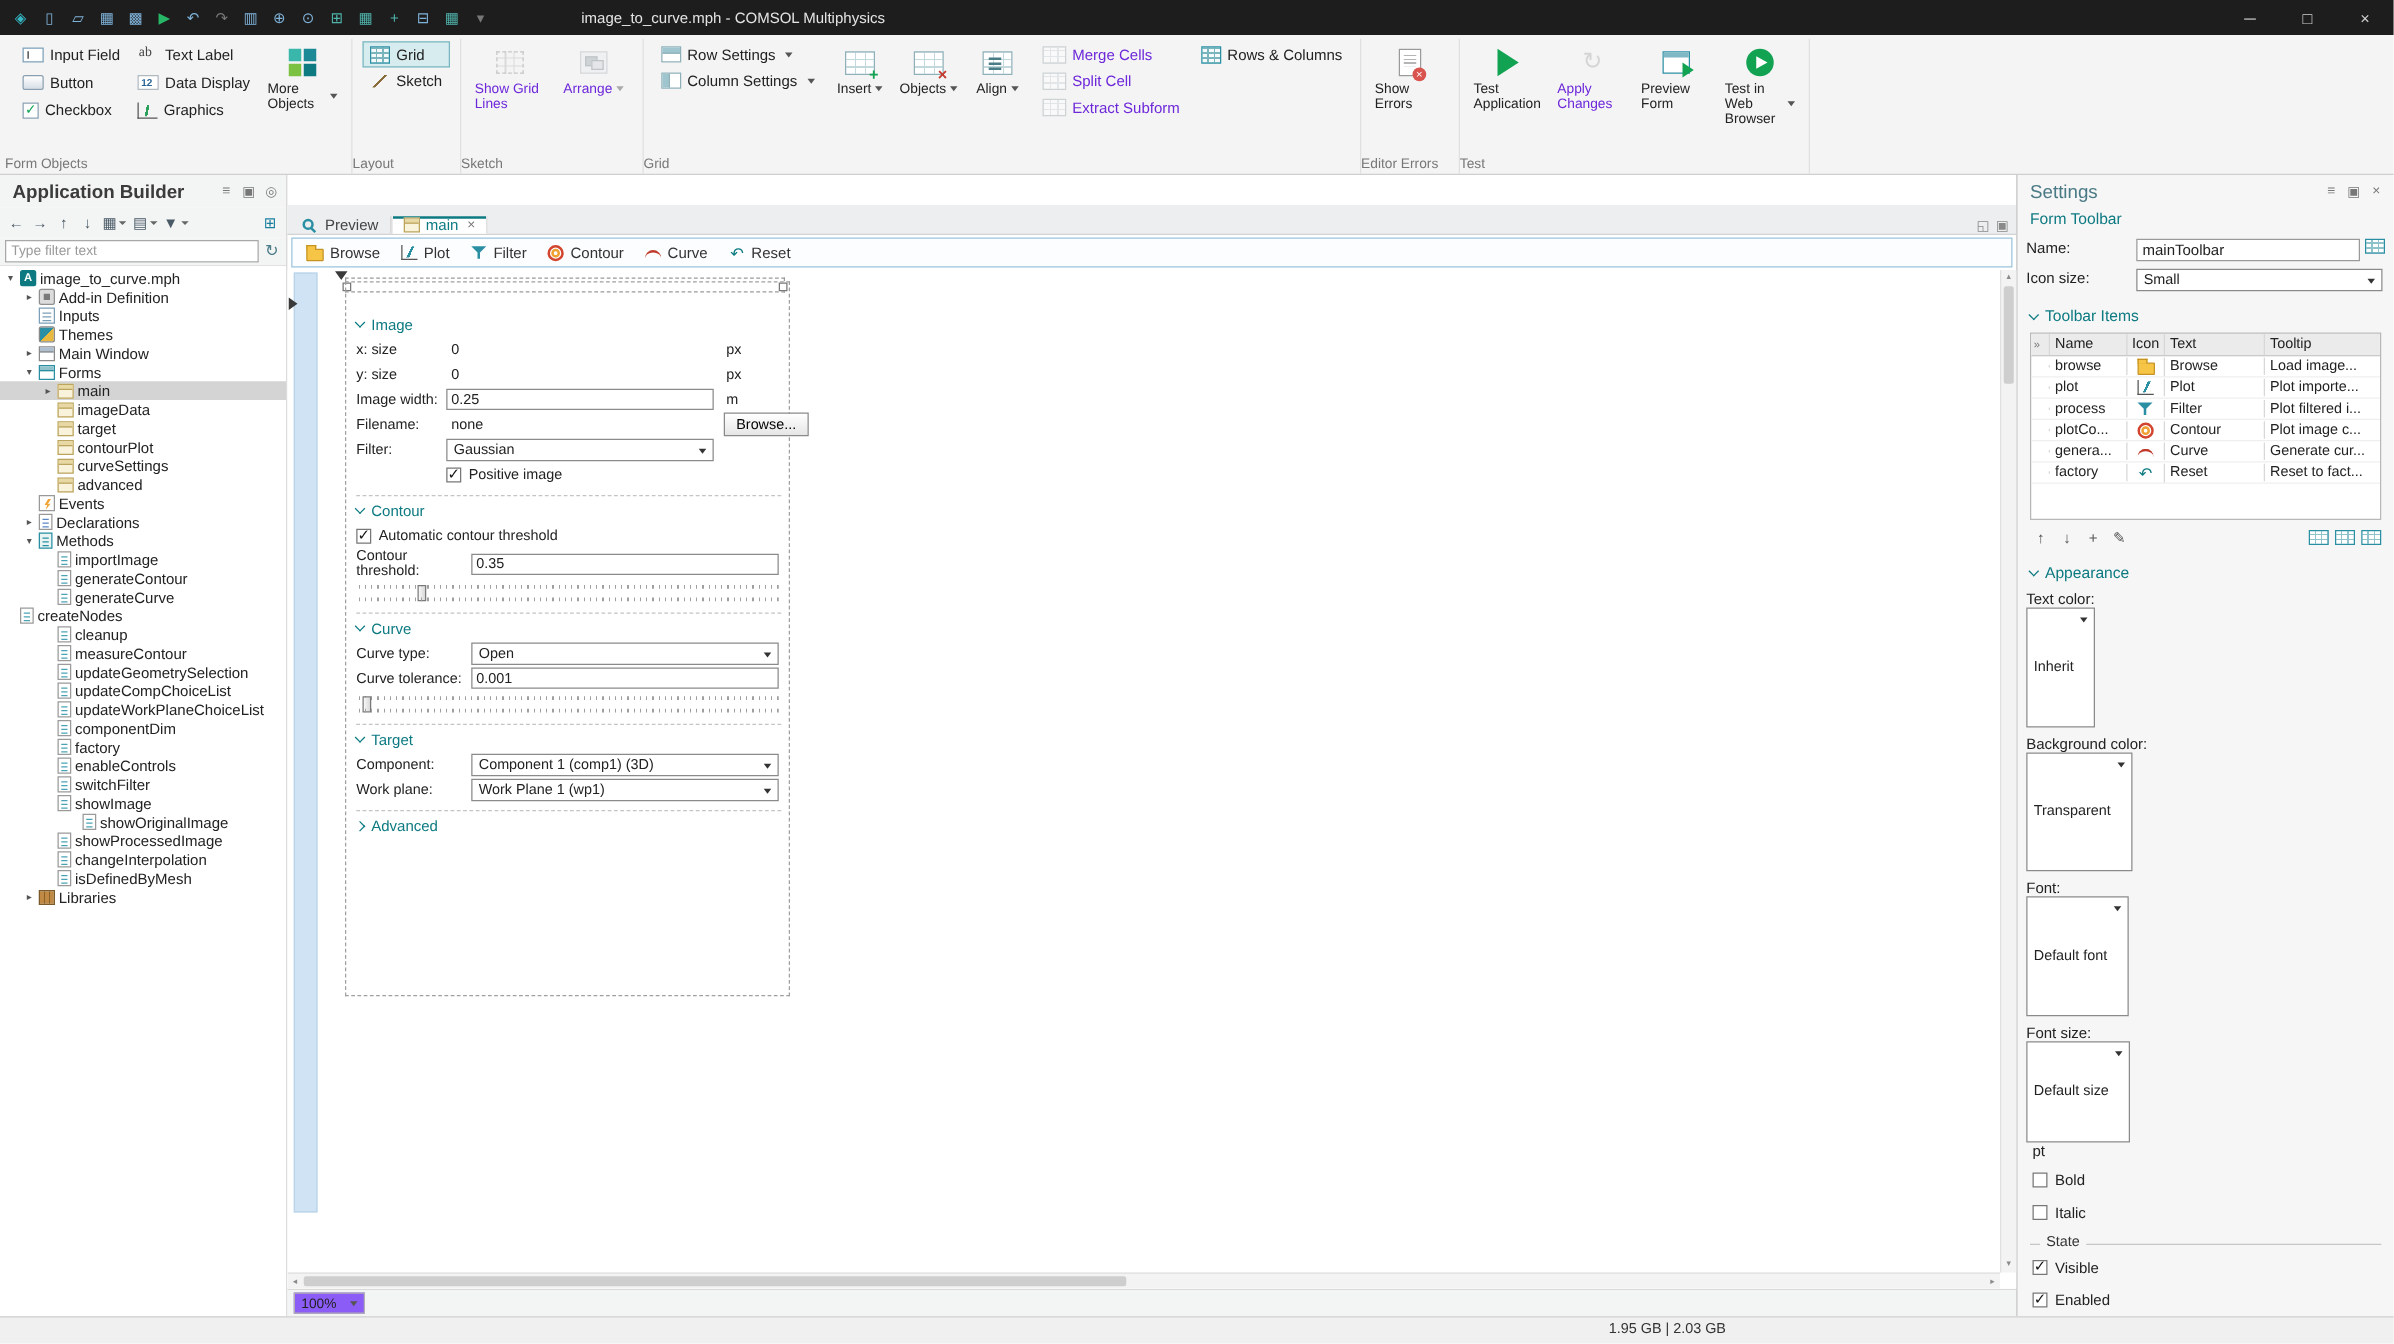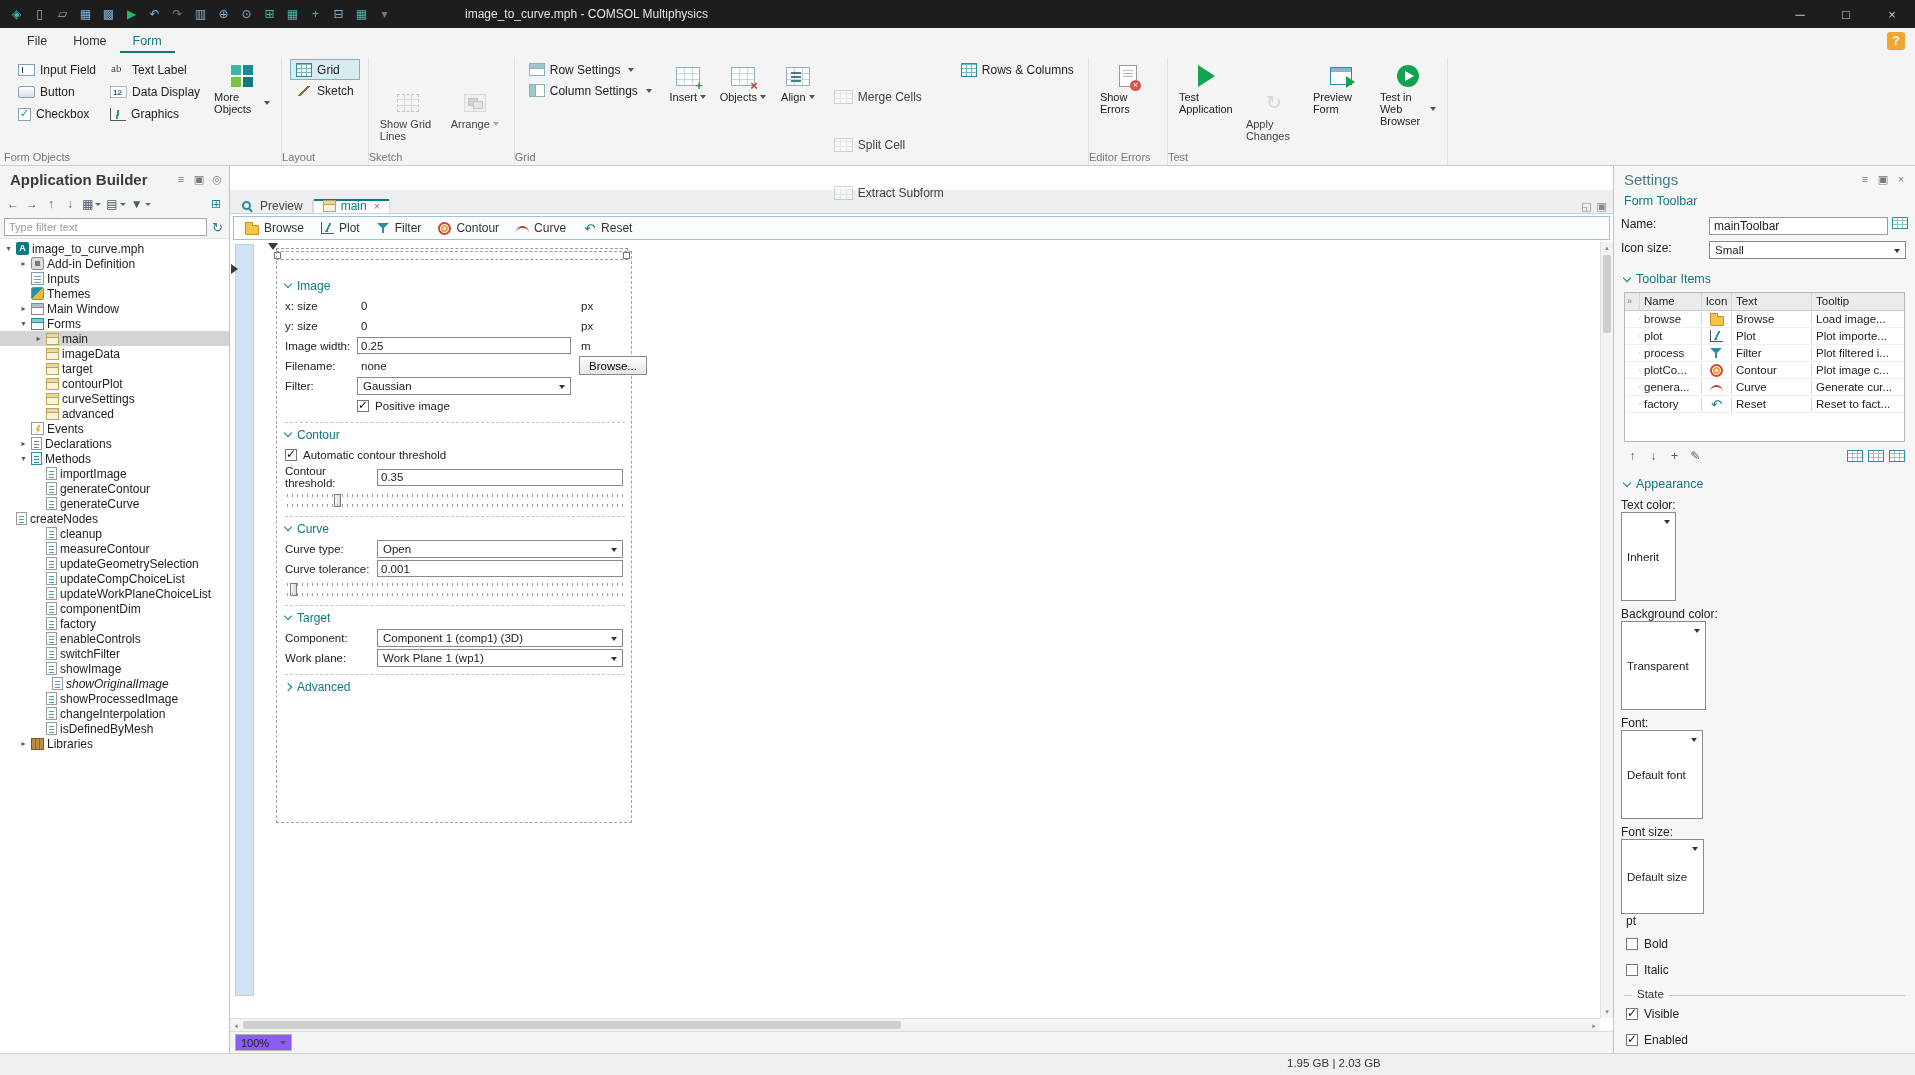--- a/index.html
+++ b/index.html
@@ -28,21 +28,21 @@
   .mtab.active{color:var(--teal);box-shadow:inset 0 -2px 0 var(--teal);}
   .help-btn{position:absolute;right:10px;top:4px;width:18px;height:18px;background:#f0a62e;color:#fff;
             font-weight:bold;display:flex;align-items:center;justify-content:center;border-radius:3px;font-size:12px;}
 
   
   .ribbon{height:112px;background:var(--ribbbg);border-bottom:1px solid #cfcfcf;display:flex;align-items:stretch;padding:3px 4px 0;flex:none;}
   .rgroup{position:relative;padding:2px 8px 16px;border-right:1px solid #e0e0e0;display:flex;align-items:flex-start;gap:5px;}
   .rglabel{position:absolute;left:0;right:0;bottom:2px;font-size:11px;color:#777;white-space:nowrap;}
   .rbtn-s{display:flex;align-items:center;gap:5px;height:22px;padding:0 5px;white-space:nowrap;border:1px solid transparent;}
   .rbtn-s.active{background:#d6ecef;border-color:#79b6c0;}
-  .rbtn-s.dis,.rbtn-l.dis{color:#404040;margin-top:27px;}
+  .rbtn-s.dis,.rbtn-l.dis{color:#6d28d9;}
   .rbtn-s.dis .ric,.rbtn-s.dis .tic-xs,.rbtn-l.dis .ric,.rbtn-l.dis .ric-wrap *{opacity:.5;filter:grayscale(60%);}
   .rbtn-l{width:62px;display:flex;flex-direction:column;align-items:center;gap:3px;padding:4px 2px;text-align:left;
           font-size:11px;line-height:12px;border:1px solid transparent;}
   .rbtn-l.sm{width:50px;}
   .ric-wrap{height:24px;display:flex;align-items:center;justify-content:center;}
   .fo-grid{display:grid;grid-template-rows:repeat(3,22px);grid-auto-flow:column;grid-auto-columns:max-content;column-gap:2px;}
   .stack{display:flex;flex-direction:column;}
   .stack .rbtn-s{height:21px;}
   .dcaret{display:inline-block;width:0;height:0;border-left:3px solid transparent;border-right:3px solid transparent;
           border-top:4px solid #555;margin-left:3px;vertical-align:2px;}
@@ -349,29 +349,20 @@
         </span>
         <span class="winbtn">
           <span>□</span>
         </span>
         <span class="winbtn">
           <span>×</span>
         </span>
       </div>
   </header>
 
-  <nav class="menurow">
-    <div class="mtabs">
-
-    <span class="mtab">File</span>
-        <span class="mtab">Home</span>
-        <span class="mtab active">Form</span>
-      </div>
-    <span class="help-btn">?</span>
-  </nav>
 
   <div class="ribbon">
 
     <div class="rgroup">
       <div class="fo-grid">
 
       <div class="rbtn-s">
             <span class="ric ri-inputfield"></span>
             <span>Input Field</span>
           </div>
@@ -734,21 +725,21 @@
           <div class="node leaf" style="padding-left: 34px;">
             <span class="tw"></span>
             <span class="ico i-method"></span>
             <span class="tl">switchFilter</span>
           </div>
           <div class="node leaf" style="padding-left: 34px;">
             <span class="tw"></span>
             <span class="ico i-method"></span>
             <span class="tl">showImage</span>
           </div>
-          <div class="node leaf" style="padding-left: 40px; font-style: italic;">
+          <div class="node leaf" style="padding-left: 54px;">
             <span class="tw"></span>
             <span class="ico i-method"></span>
             <span class="tl">showOriginalImage</span>
           </div>
           <div class="node leaf" style="padding-left: 34px;">
             <span class="tw"></span>
             <span class="ico i-method"></span>
             <span class="tl">showProcessedImage</span>
           </div>
           <div class="node leaf" style="padding-left: 34px;">

